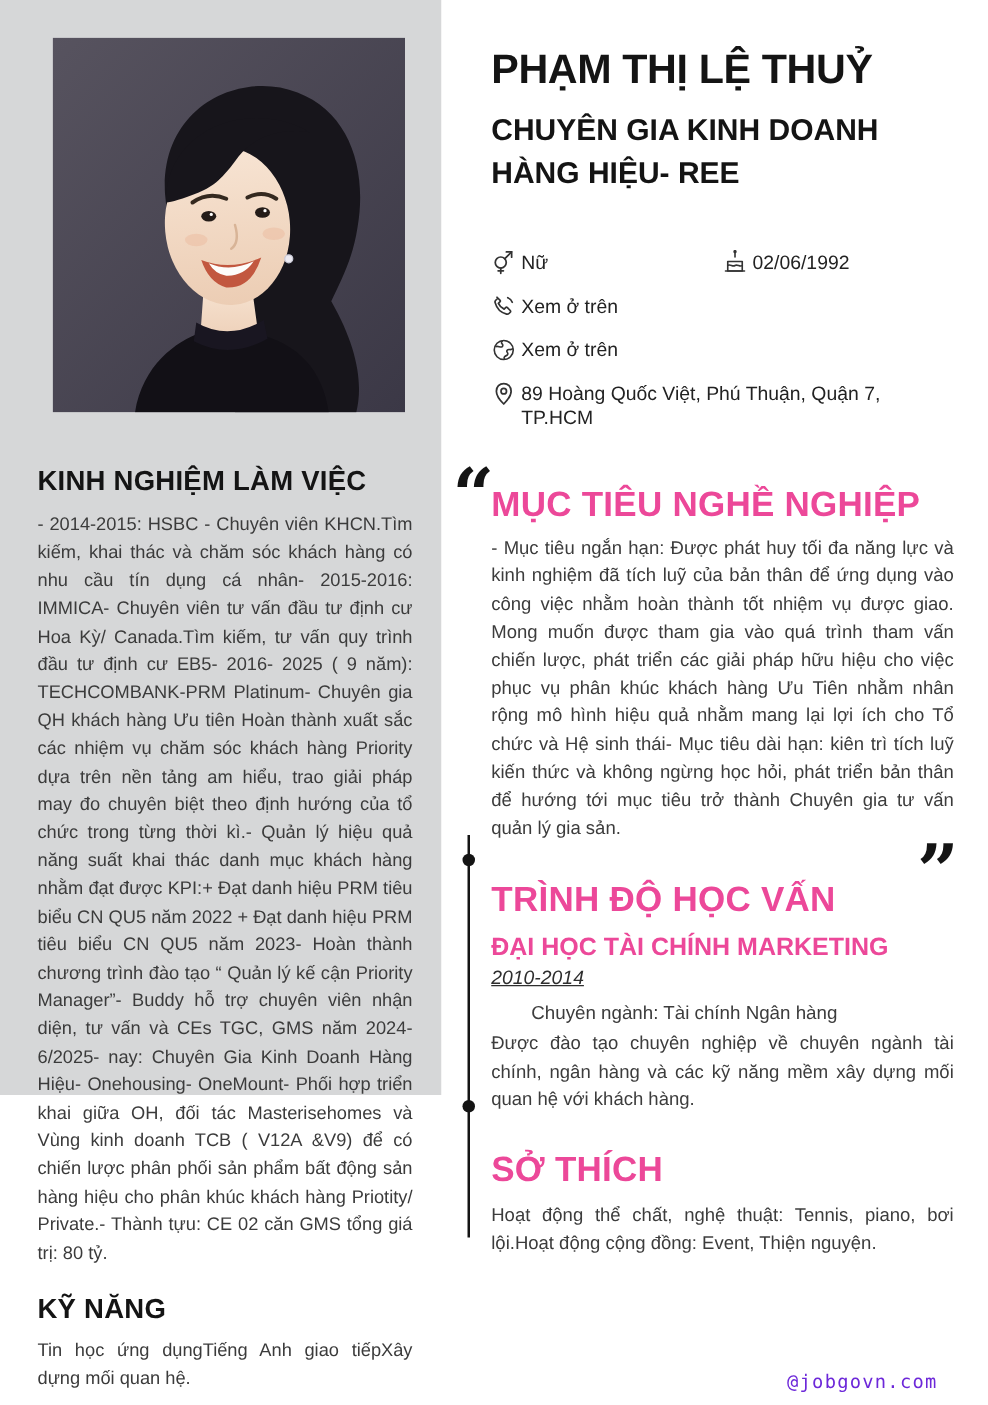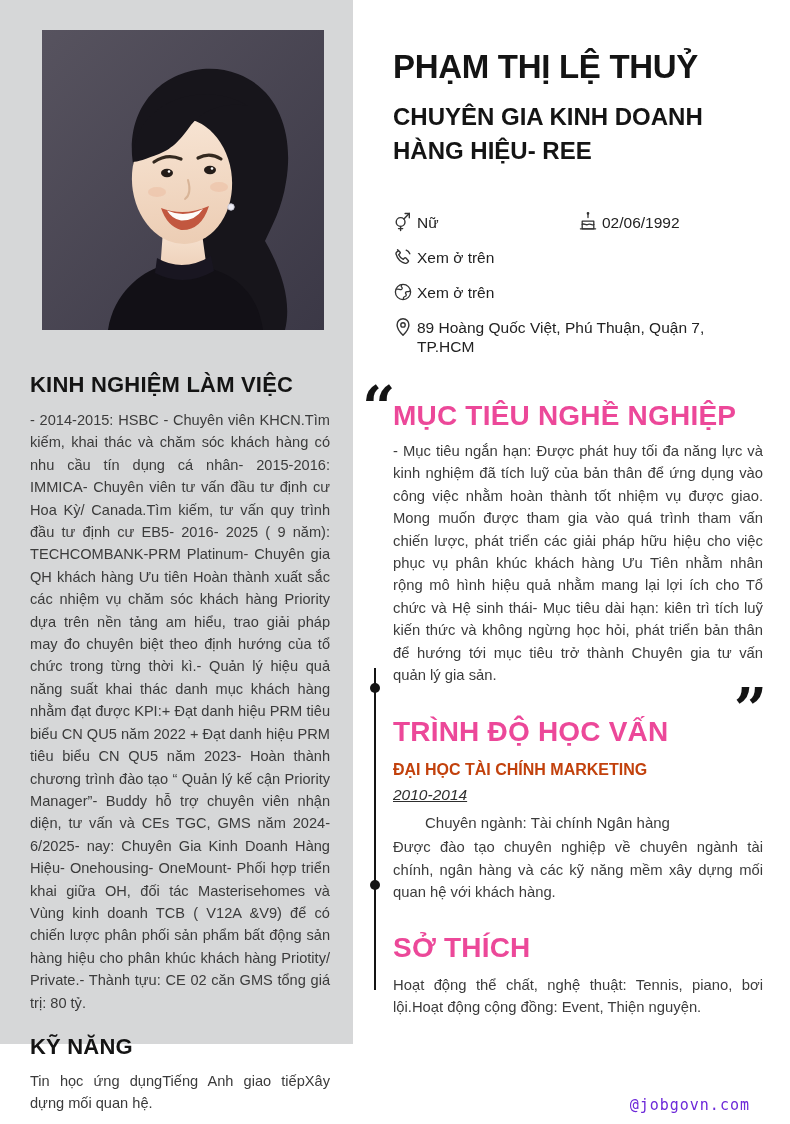--- a/index.html
+++ b/index.html
@@ -6,29 +6,29 @@
   body{
     width:790px;height:1124px;position:relative;overflow:hidden;
     background:#ffffff;
     font-family:"Liberation Sans","DejaVu Sans",sans-serif;
     color:#3c3c3c;
     -webkit-font-smoothing:antialiased;
   }
   .page{position:absolute;inset:0;width:790px;height:1124px;}
 
   
-  .sidebar{position:absolute;left:0;top:0;width:353px;height:1044px;background:#d6d7d8;}
+  .sidebar{position:absolute;left:0;top:0;width:353px;height:876px;background:#d6d7d8;}
   .photo{position:absolute;left:42px;top:30px;width:282px;height:300px;overflow:hidden;}
   .photo svg{display:block;}
   .sb-content{position:absolute;left:30px;top:348px;width:300px;}
   .sb-h2{font-size:22px;line-height:30px;font-weight:bold;color:#141414;margin:22px 0 0 0;letter-spacing:.2px;}
   .sb-body{margin-top:9px;font-size:14.6px;line-height:22.4px;text-align:justify;color:#3b3b3b;}
 
   
-  .main-col{position:absolute;left:353px;top:12px;width:437px;height:1080px;padding:0 27px 0 40px;box-sizing:border-box;}
+  .main-col{position:absolute;left:353px;top:0;width:437px;height:1080px;padding:0 27px 0 40px;box-sizing:border-box;}
   .name{margin:36px 0 0 0;font-size:33px;line-height:38px;font-weight:bold;color:#141414;letter-spacing:-.3px;}
   .job-title{margin:14px 0 0 0;max-width:336px;font-size:24px;line-height:34px;font-weight:bold;color:#141414;}
 
   .contact{margin-top:44px;}
   .c-row{display:flex;align-items:flex-start;margin-bottom:15px;font-size:15.5px;line-height:19px;color:#222;}
   .c-row .ic{flex:0 0 24px;width:24px;padding-top:0px;}
   .c-row .ic svg{display:block;}
   .c-cell{display:flex;align-items:center;}
   .c-first{width:185px;}
   .c-val{padding-top:1px;}
@@ -44,21 +44,21 @@
     font-size:58px;line-height:40px;font-weight:bold;color:#141414;
   }
   .quote-close{
     text-align:right;margin:0 -4px 0 0;height:30px;
     font-family:"DejaVu Serif","Liberation Serif",serif;
     font-size:58px;line-height:46px;font-weight:bold;color:#141414;
   }
   .objective .body-txt{margin-top:10px;}
 
   .education{margin-top:2px;}
-  .edu-school{font-size:16px;font-weight:bold;color:#c2410c;margin-top:14px;line-height:20px;}
+  .edu-school{font-size:20px;font-weight:bold;color:#ec4899;margin-top:14px;line-height:20px;}
   .edu-years{font-size:15.5px;font-style:italic;color:#2e2e2e;margin-top:5px;line-height:20px;text-decoration:underline;}
   .edu-major{font-size:15px;color:#3c3c3c;margin-top:7px;line-height:22px;margin-left:32px;}
   .education .body-txt{margin-top:2px;}
 
   .hobbies{margin-top:30px;}
   .hobbies .body-txt{margin-top:12px;}
 
   
   .tl-line{position:absolute;left:374px;top:668px;width:2px;height:322px;background:#141414;}
   .tl-dot{position:absolute;width:10px;height:10px;border-radius:50%;background:#141414;left:370px;}

